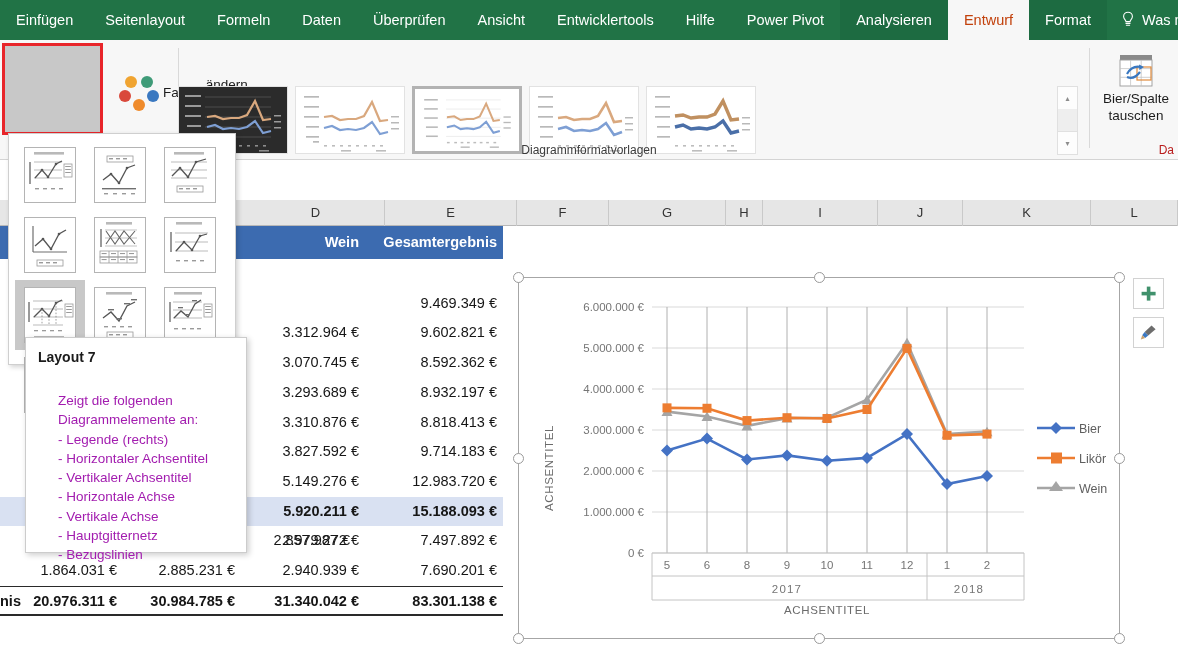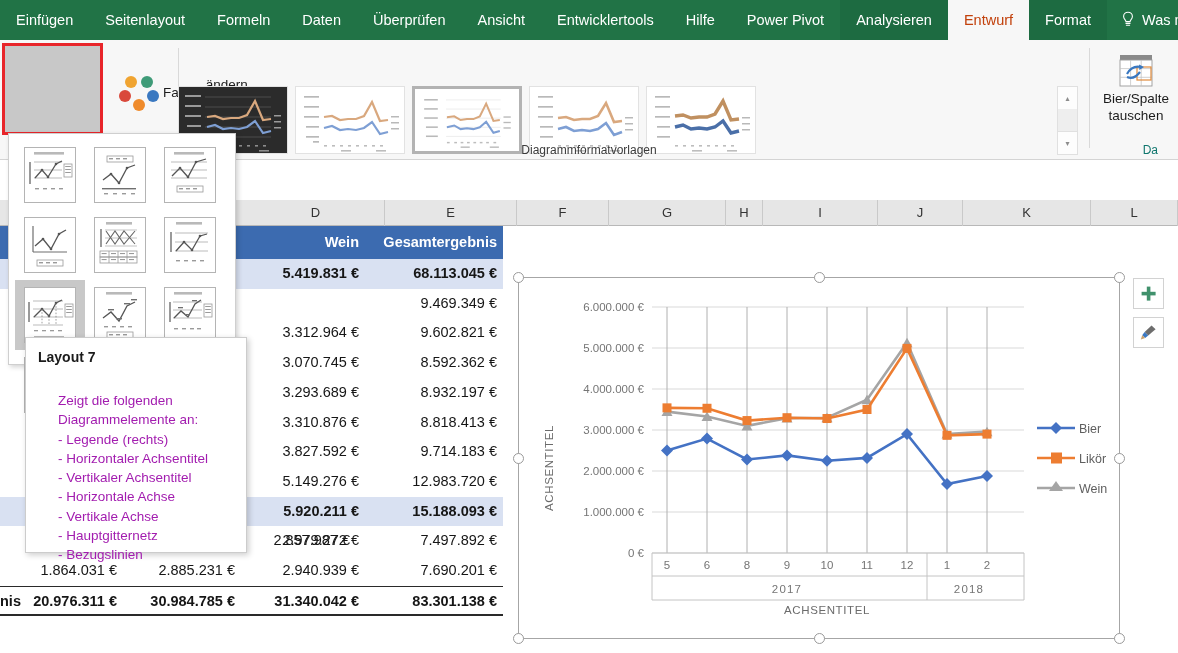--- a/index.html
+++ b/index.html
@@ -90,21 +90,21 @@
   .gal-scroll .mid{ background:#eeeeee; }
   .gal-scroll .bot{ border-top:1px solid #e0e0e0; }
 
   
   .grp-data{
     position:absolute; left:1094px; top:4px; width:84px; height:112px;
     display:flex; flex-direction:column; align-items:center; padding-top:8px;
   }
   .grp-data .lbl{ font-size:13.5px; color:#1c1c1c; line-height:17px; text-align:center; white-space:nowrap; }
   .swap-icon{ width:46px; height:38px; }
-  .data-cap{ position:absolute; right:20px; bottom:2px; font-size:12px; color:#0f766e; }
+  .data-cap{ position:absolute; right:4px; bottom:2px; font-size:12px; color:#b91c1c; }
 
   
   .sheet{ position:absolute; left:0; top:161px; width:1178px; height:492px; background:#ffffff; }
 
   .colhead{
     position:absolute; left:0; top:39px; width:1178px; height:26px;
     background:#e6e6e6; border-bottom:1px solid #b8b8b8;
   }
   .colhead .c{
     position:absolute; top:0; height:26px; line-height:26px; text-align:center;
@@ -461,24 +461,20 @@
     <div class="c" style="left:963px;width:128px">K</div>
     <div class="c" style="left:1091px;width:87px">L</div>
   </div>
 
   <div class="tbl">
     <div class="hdr-row">
       <div class="cell" style="left:240px;width:135px;padding-right:16px">Wein</div>
       <div class="cell" style="left:375px;width:128px;padding-right:6px">Gesamtergebnis</div>
     </div>
 
-    <div class="row shade" style="top:33px">
-      <div class="cell" style="left:240px;width:135px;padding-right:16px">5.419.831 €</div>
-      <div class="cell" style="left:375px;width:128px;padding-right:6px">68.113.045 €</div>
-    </div>
     <div class="row" style="top:62.7px">
       <div class="cell" style="left:375px;width:128px;padding-right:6px">9.469.349 €</div>
     </div>
     <div class="row" style="top:92.4px">
       <div class="cell" style="left:240px;width:135px;padding-right:16px">3.312.964 €</div>
       <div class="cell" style="left:375px;width:128px;padding-right:6px">9.602.821 €</div>
     </div>
     <div class="row" style="top:122.1px">
       <div class="cell" style="left:240px;width:135px;padding-right:16px">3.070.745 €</div>
       <div class="cell" style="left:375px;width:128px;padding-right:6px">8.592.362 €</div>

